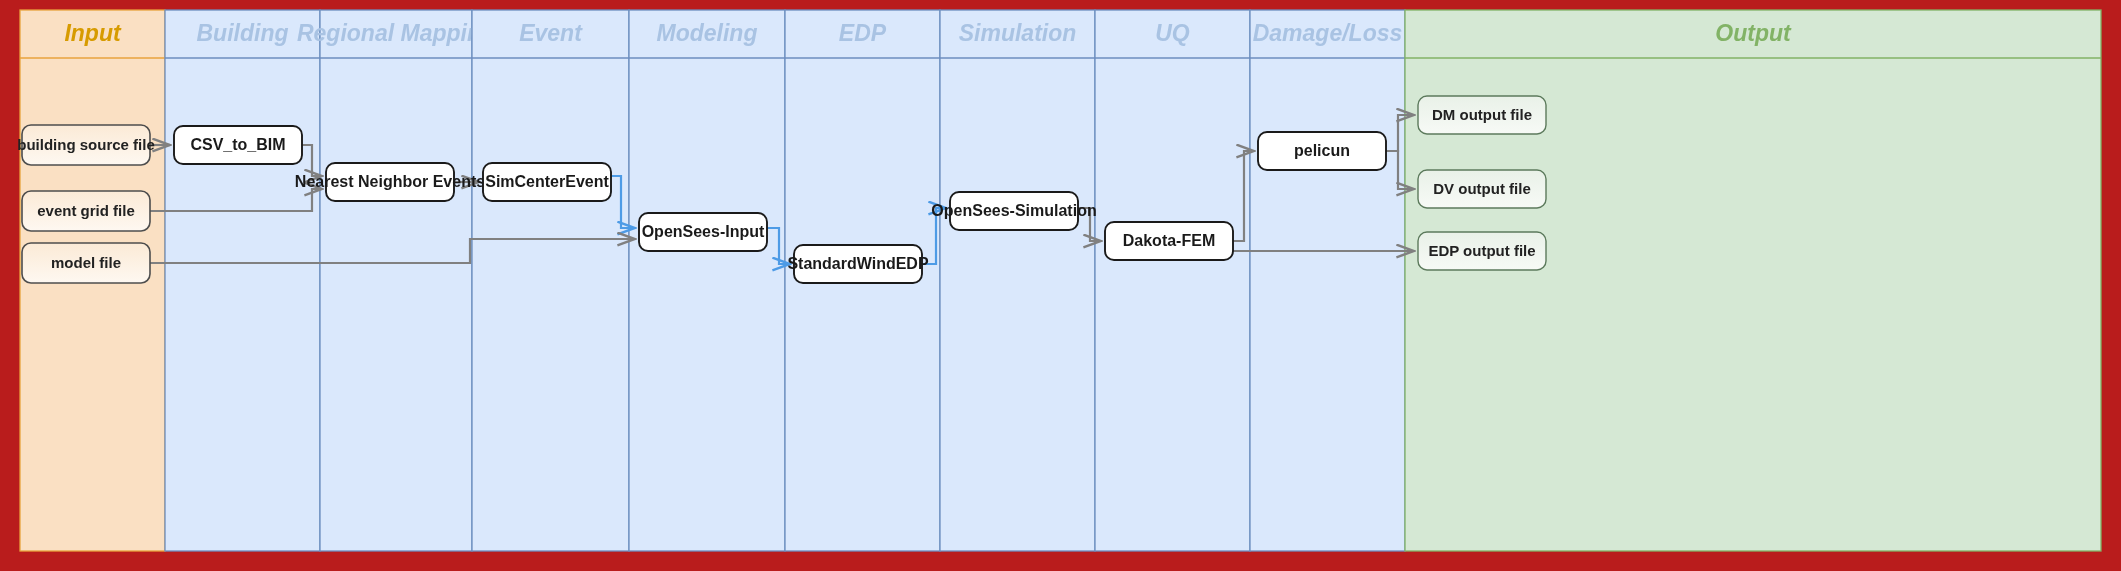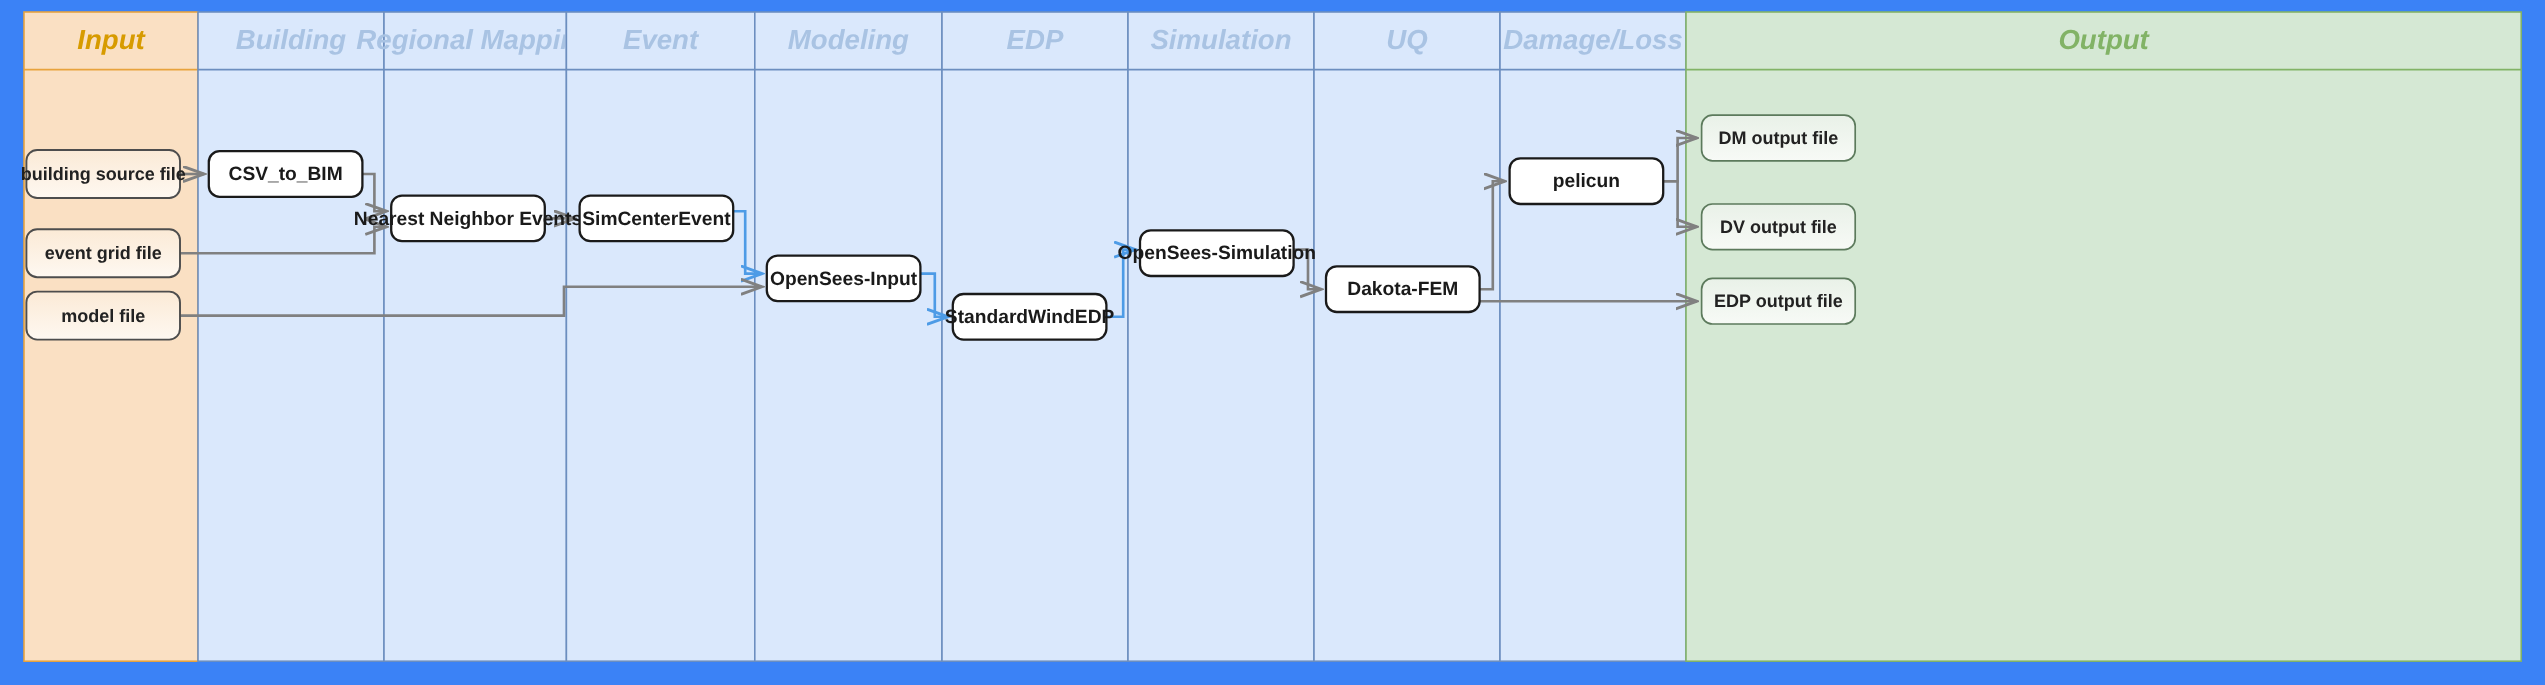--- a/index.html
+++ b/index.html
@@ -11,21 +11,21 @@
   body {
     font-family: "Liberation Sans", sans-serif;
     width: 2121px;
     height: 571px;
     overflow: hidden;
   }
   #diagram-root {
     position: relative;
     width: 2121px;
     height: 571px;
-    background: #3b82f6;
+    background: #b91c1c;
   }
   svg#wf {
     display: block;
     width: 2121px;
     height: 571px;
   }
   .lane-title {
     font-family: "Liberation Sans", sans-serif;
     font-weight: bold;
     font-style: italic;

